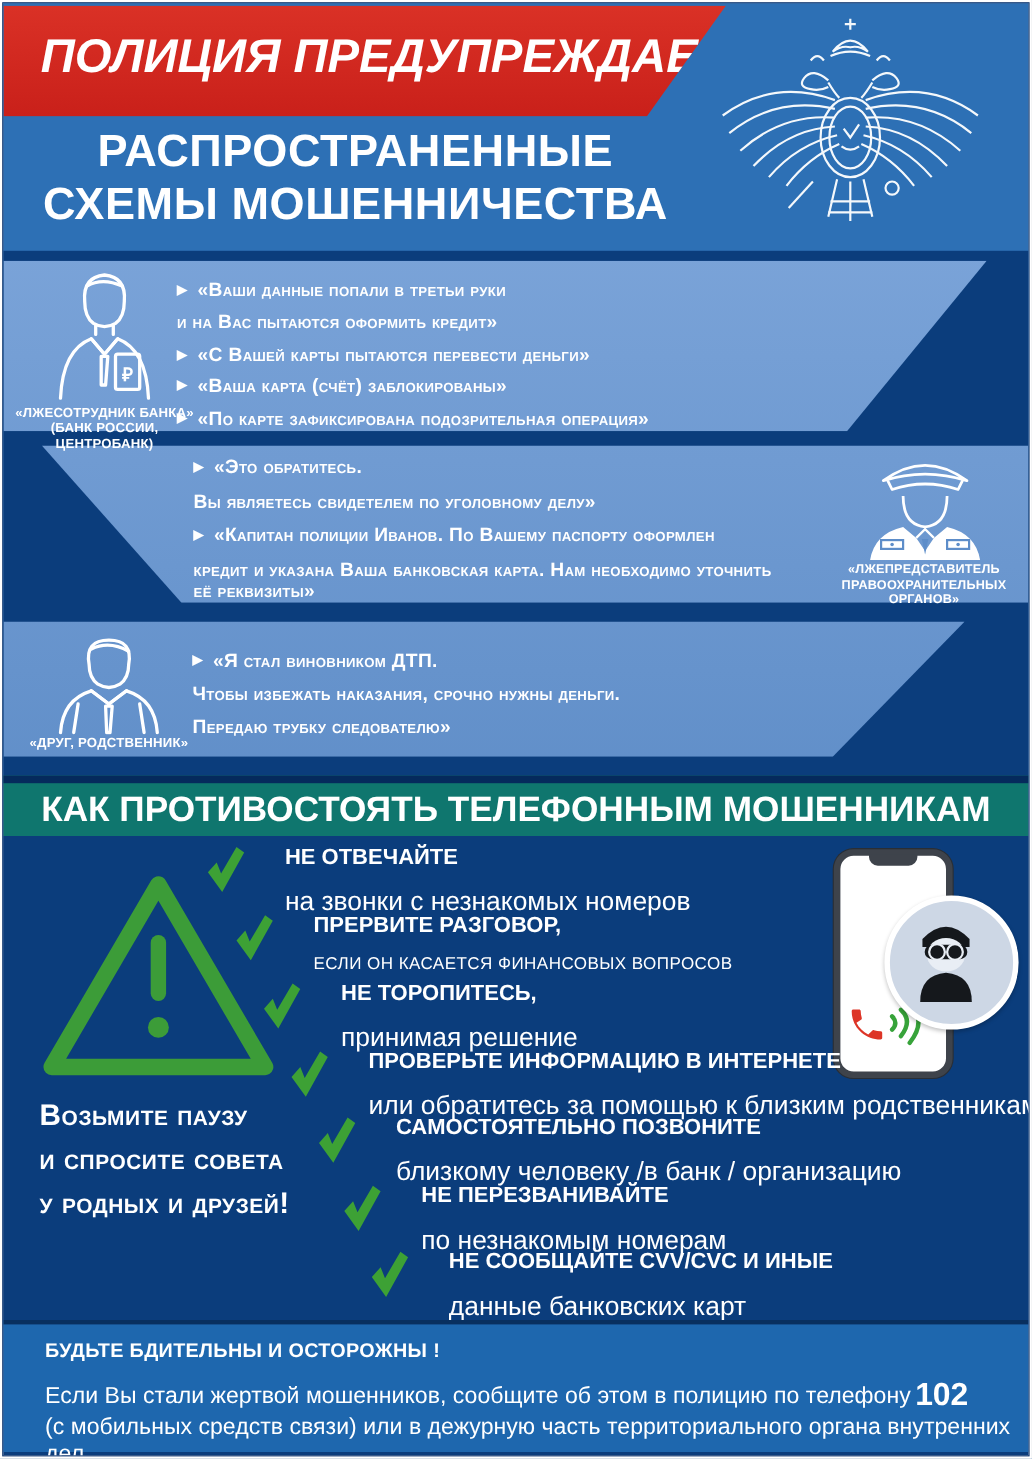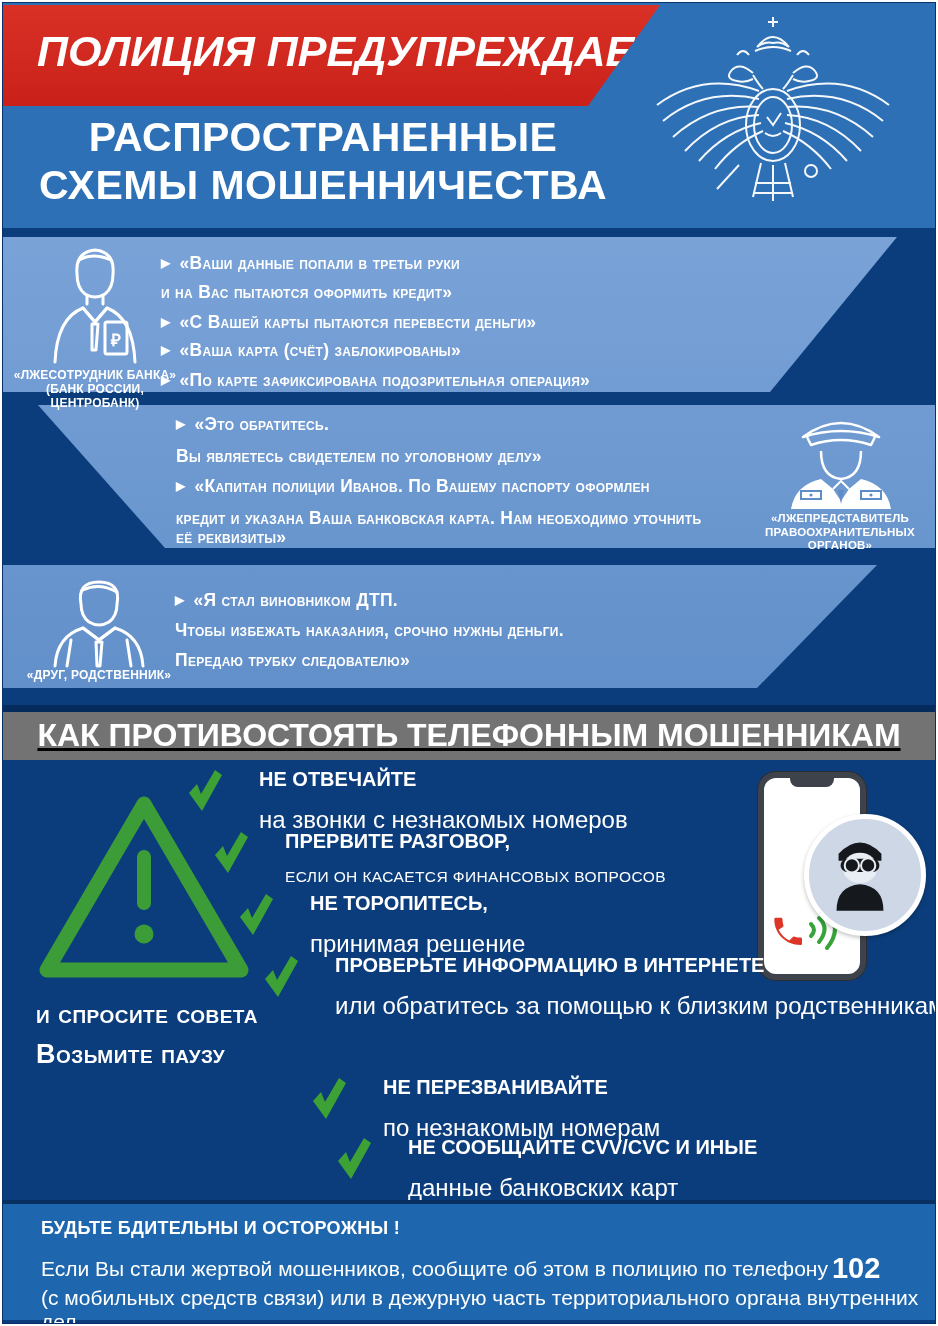--- a/index.html
+++ b/index.html
@@ -32,22 +32,22 @@
   .persona-label{position:absolute;color:#fff;font-weight:bold;font-size:12px;line-height:14px;
                  text-align:center;letter-spacing:0.2px;}
   .persona-label.small{font-size:11.5px;line-height:13.5px;}
   .qlines{position:absolute;}
   .qline{position:absolute;left:0;white-space:nowrap;color:#fff;font-size:17.5px;font-weight:600;
          font-variant:small-caps;letter-spacing:0.3px;}
   .arrow{font-size:12px;margin-right:9px;display:inline-block;transform:translateY(-2px);
          font-variant:normal;}
 
   
-  .sec-mid{position:absolute;left:0;top:702px;width:932px;height:55px;background:#737373;
-           border-top:7px solid #052a5c;box-sizing:border-box;text-decoration:underline;}
+  .sec-mid{position:absolute;left:0;top:702px;width:932px;height:55px;background:#0f766e;
+           border-top:7px solid #052a5c;box-sizing:border-box;}
   .sec-mid .txt{display:block;text-align:center;color:#fff;font-weight:bold;font-size:32px;
                 line-height:46px;letter-spacing:0px;white-space:nowrap;}
 
   
   .sec-advice{position:absolute;left:0;top:757px;width:932px;height:440px;background:#0b3d7c;}
   .advice-item{position:absolute;}
   .advice-item .chk{position:absolute;left:0;top:0;}
   .advice-item .texts{margin-left:72px;}
   .advice-title{color:#fff;font-weight:bold;font-size:20px;white-space:nowrap;}
   .advice-detail{color:#fff;font-size:24px;margin-top:15px;white-space:nowrap;}
@@ -215,22 +215,23 @@
 
   <div class="sec-advice">
 
     <svg class="warn-triangle" width="222" height="198" viewBox="0 0 222 198">
       <polygon points="111,16 208,182 14,182" fill="none" stroke="#3c9c38" stroke-width="15" stroke-linejoin="round"></polygon>
       <rect x="104" y="62" width="14" height="60" rx="7" fill="#3c9c38"></rect>
       <circle cx="111" cy="146" r="9.5" fill="#3c9c38"></circle>
     </svg>
 
     <div class="pause-note">
+      <div>Возьмите паузу</div>
       <div>и спросите совета</div>
-      <div>Возьмите паузу</div>
+      <div>у родных и друзей!</div>
     </div>
 
     <div class="phone">
       <div class="notch"></div>
     </div>
     <svg class="handset" width="78" height="70" viewBox="0 0 78 70">
       <g transform="translate(2,16) scale(1.55)">
         <path d="M6.2 10.2c1.5 3 3.9 5.4 6.9 6.9l2.3-2.3c.3-.3.7-.4 1.1-.2 1.2.4 2.5.6 3.8.6.6 0 1 .4 1 1V19c0 .6-.4 1-1 1C10.8 20 3.4 12.6 3.4 3.4c0-.6.4-1 1-1h3.3c.6 0 1 .4 1 1 0 1.3.2 2.6.6 3.8.1.4 0 .8-.2 1.1l-2.9 1.9z" fill="#dd3527"></path>
       </g>
       <g stroke="#37a33a" stroke-width="4" fill="none" stroke-linecap="round">
@@ -279,20 +280,29 @@
     </div>
     <div class="advice-item" style="left:260px;top:194px">
       <svg class="chk" width="36" height="44" viewBox="0 0 36 44">
             <path d="M2 25 L10 16 L14 26 L28 2 L35 7 L15 43 Z" fill="#3da135"></path>
           </svg>
       <div class="texts">
             <div class="advice-title">ПРОВЕРЬТЕ ИНФОРМАЦИЮ В ИНТЕРНЕТЕ</div>
       <div class="advice-detail">или обратитесь за помощью к близким родственникам</div>
           </div>
     </div>
+    <div class="advice-item" style="left:285px;top:254px">
+      <svg class="chk" width="36" height="44" viewBox="0 0 36 44">
+            <path d="M2 25 L10 16 L14 26 L28 2 L35 7 L15 43 Z" fill="#3da135"></path>
+          </svg>
+      <div class="texts">
+            <div class="advice-title">САМОСТОЯТЕЛЬНО ПОЗВОНИТЕ</div>
+      <div class="advice-detail">близкому человеку /в банк / организацию</div>
+          </div>
+    </div>
     <div class="advice-item" style="left:308px;top:316px">
       <svg class="chk" width="36" height="44" viewBox="0 0 36 44">
             <path d="M2 25 L10 16 L14 26 L28 2 L35 7 L15 43 Z" fill="#3da135"></path>
           </svg>
       <div class="texts">
             <div class="advice-title">НЕ ПЕРЕЗВАНИВАЙТЕ</div>
       <div class="advice-detail">по незнакомым номерам</div>
           </div>
     </div>
     <div class="advice-item" style="left:333px;top:376px">

